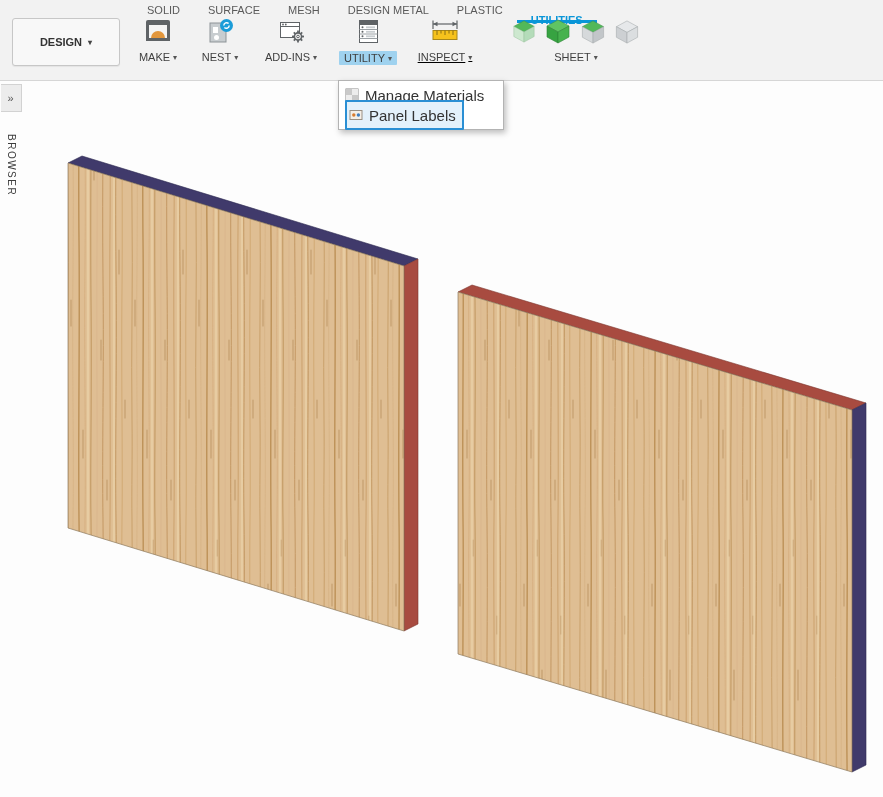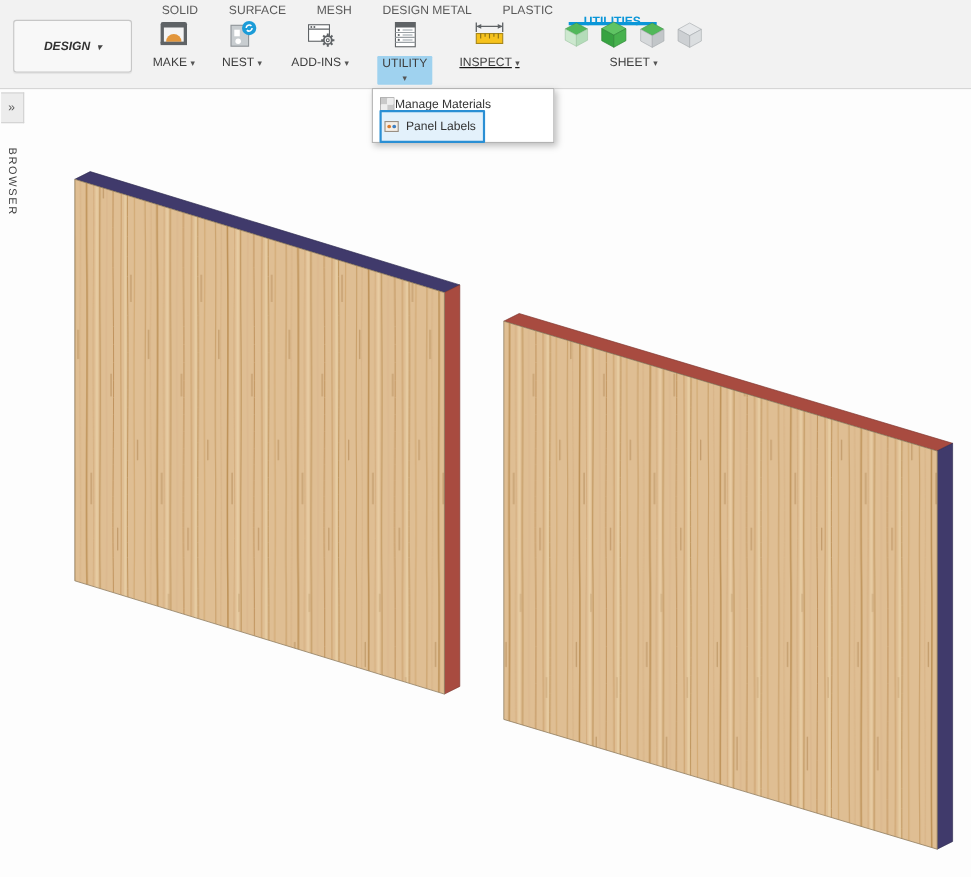--- a/index.html
+++ b/index.html
@@ -16,21 +16,20 @@
   .toolbar{
     position:absolute;left:0;top:0;width:883px;height:80px;
     background:#f2f2f2;border-bottom:1px solid #d6d6d6;z-index:2;
   }
   .design-btn{
     position:absolute;left:12px;top:18px;width:106px;height:46px;
     background:#f8f8f8;border:1px solid #c7c7c7;border-radius:3px;
     display:flex;align-items:center;justify-content:center;gap:6px;
     font-size:11px;font-weight:bold;color:#333;cursor:default;
     box-shadow:0 1px 1px rgba(0,0,0,.06);
-    font-style:italic;
   }
   .design-btn .caret{font-size:8px;color:#444;}
   .tabs{position:absolute;left:133px;top:0;height:23px;display:flex;align-items:stretch;}
   .tab{
     display:flex;align-items:center;padding:0 14px;
     font-size:11px;color:#5a5a5a;border-bottom:3px solid transparent;
   }
   .tab.active{color:#0a96d8;font-weight:bold;border-bottom-color:#0a96d8;margin-top:20px;}
 
   .group{position:absolute;top:12px;display:flex;flex-direction:column;align-items:center;}
@@ -39,32 +38,32 @@
     margin-top:1px;display:flex;align-items:center;gap:3px;
     font-size:11px;color:#3e3e3e;white-space:nowrap;
   }
   .glabel .caret{font-size:8px;color:#555;}
   .g-make{left:132px;width:52px;}
   .g-nest{left:193px;width:54px;}
   .g-addins{left:255px;width:72px;}
   .g-utility{left:334px;width:68px;}
   .g-inspect{left:407px;width:76px;text-decoration:underline;}
   .g-select{left:487px;width:178px;}
-  .g-utility .glabel{background:#9fd2ef;padding:1px 5px;border-radius:1px;flex-direction:column;}
+  .g-utility .glabel{background:#9fd2ef;padding:1px 5px;border-radius:1px;}
 
   
   .menu{
     position:absolute;left:338px;top:80px;width:166px;z-index:3;
     background:#ffffff;border:1px solid #b3b3b3;
     box-shadow:2px 3px 6px rgba(0,0,0,.25);
     padding:4px 0;box-sizing:border-box;
   }
   .menu-item{
     display:flex;align-items:center;height:20px;padding:0 6px;
-    font-size:11px;color:#333;
+    font-size:15px;color:#333;gap:6px;
   }
   .menu-item .shortcut{margin-left:auto;color:#444;padding-right:14px;}
   .sel-box{
     display:flex;align-items:center;gap:6px;height:30px;
     border:2px solid #2a8fd4;background:#e3f1fb;
     padding:0 6px 0 2px;box-sizing:border-box;border-radius:1px;
   }
 
   
   .browser{

